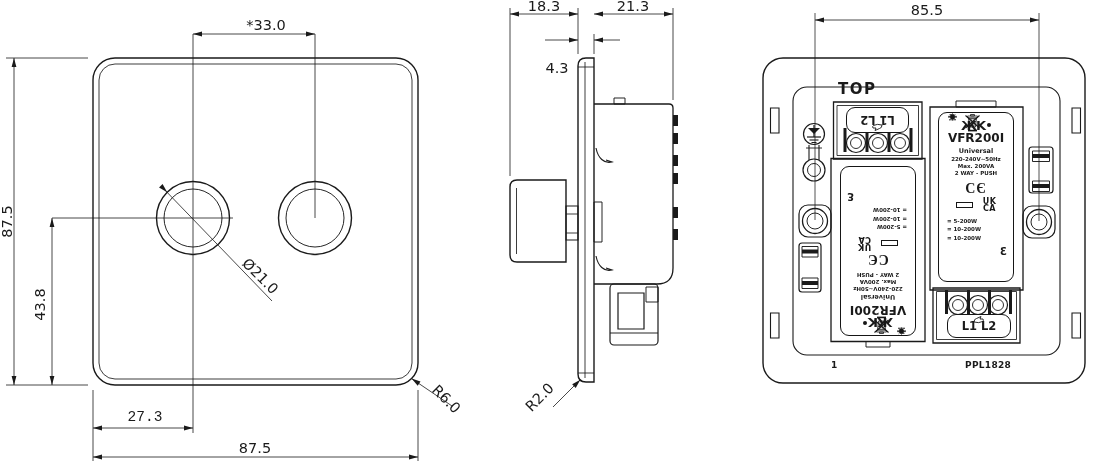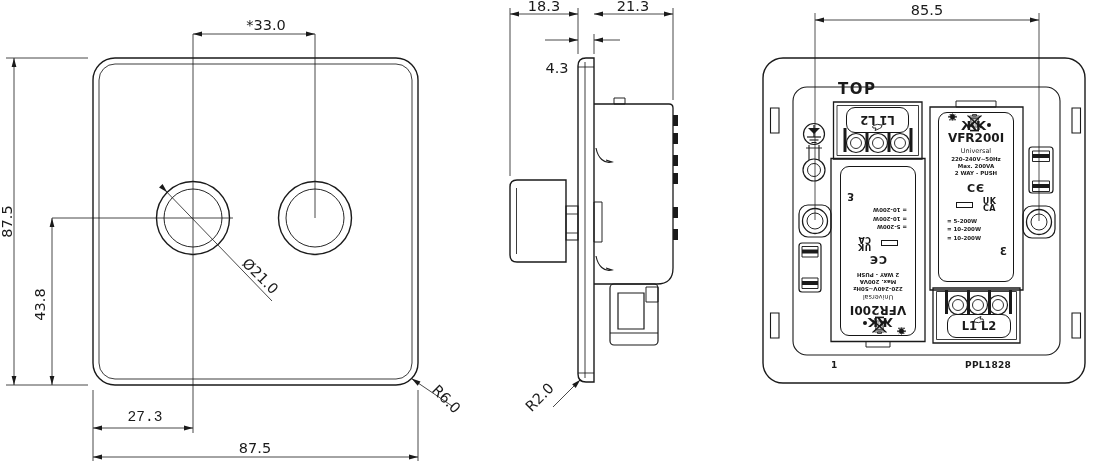--- a/index.html
+++ b/index.html
@@ -19,24 +19,24 @@
           display:flex;align-items:center;justify-content:center;gap:3px;
           font-weight:bold;font-size:11.5px;line-height:11px;}
   .rotated{transform:rotate(180deg);}
   .module-label{position:absolute;width:76px;height:170px;border:1.2px solid #161616;border-radius:9px;
           background:#fff;display:flex;flex-direction:column;align-items:center;padding-top:7px;
           box-sizing:border-box;}
   .logo-row{display:flex;align-items:flex-start;gap:2px;}
   .logo{font-size:13px;font-weight:bold;letter-spacing:-1px;line-height:11px;}
   .reg-dot{width:4px;height:4px;border-radius:50%;background:#161616;margin-top:3px;}
   .model{font-size:12px;font-weight:bold;margin-top:3px;line-height:9px;}
-  .l-sub{font-size:6.5px;font-weight:normal;margin-top:5px;line-height:7.5px;}
+  .l-sub{font-size:6.5px;font-weight:bold;margin-top:5px;line-height:7.5px;}
   .l-small{font-size:5.5px;font-weight:bold;line-height:7px;}
   .sym-row{display:flex;align-items:center;gap:8px;margin-top:5px;}
-  .ce{font-size:11px;font-weight:bold;letter-spacing:1px;line-height:13px;}
+  .ce{font-size:14px;font-weight:bold;letter-spacing:1px;line-height:13px;font-family:Liberation Serif, serif;}
   .sym-row2{display:flex;align-items:center;gap:10px;margin-top:3px;}
   .bar{width:15px;height:4px;border:1px solid #161616;}
   .ukca{display:flex;flex-direction:column;font-size:8px;font-weight:800;line-height:7.5px;
         letter-spacing:.5px;text-align:center;}
   .loads{margin-top:5px;display:flex;flex-direction:column;gap:2.5px;align-self:flex-start;padding-left:8px;}
   .load-row{display:flex;align-items:center;gap:2.5px;font-size:5.5px;font-weight:bold;line-height:6px;}
   .side-mark{position:absolute;right:6px;bottom:24px;font-size:10px;font-weight:bold;}
 </style>
 </head>
 <body>

